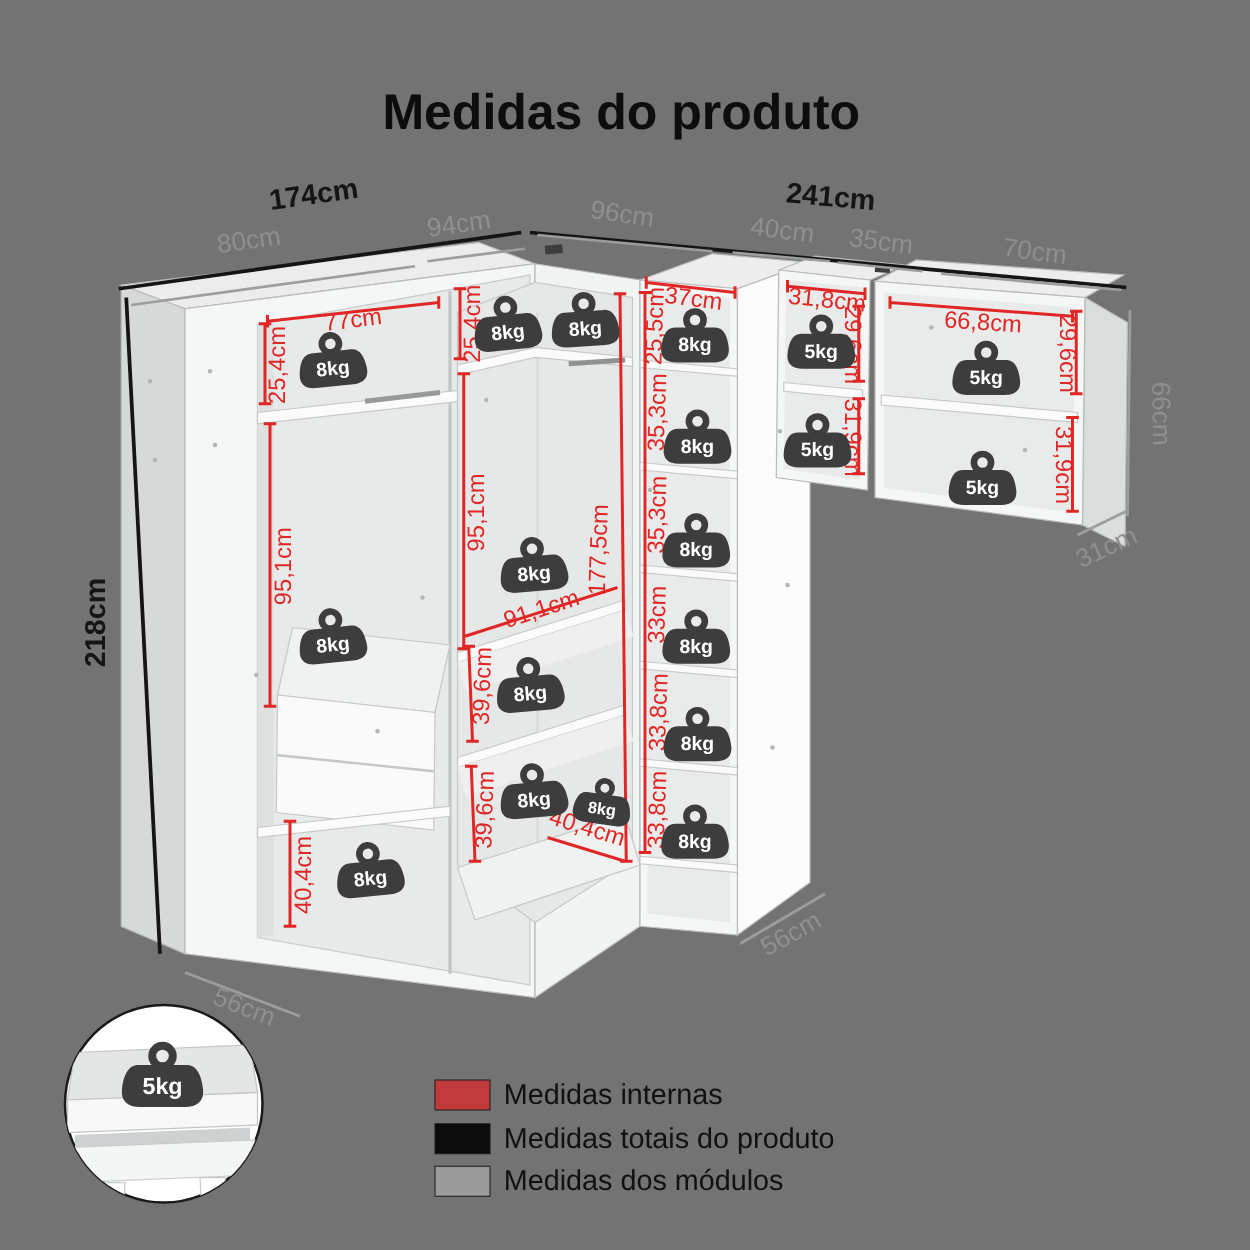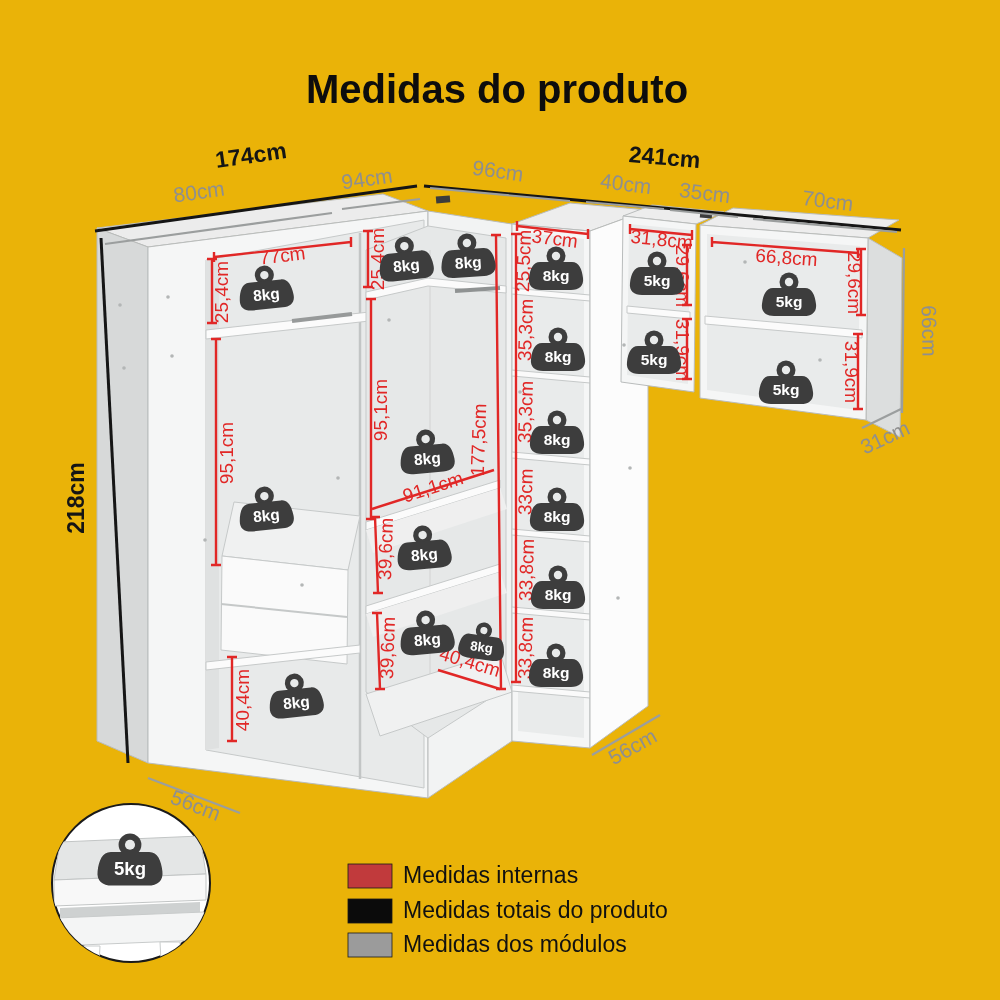--- a/index.html
+++ b/index.html
@@ -1,16 +1,16 @@
 <!DOCTYPE html>
 <html><head>
 <meta charset="utf-8">
 <style>
   html,body{margin:0;padding:0;background:#fff;}
-  .page{position:relative;width:1000px;height:1000px;background:#eab308;overflow:hidden;
+  .page{position:relative;width:1000px;height:1000px;background:#737373;overflow:hidden;
         font-family:"Liberation Sans",sans-serif;}
   svg{display:block;}
   text{font-family:"Liberation Sans",sans-serif;}
   .title{font-size:40px;font-weight:800;fill:#0d0d0d;text-anchor:middle;}
   .dim-black-line{stroke:#151515;stroke-width:3;fill:none;}
   .dim-black{font-size:23px;font-weight:600;fill:#151515;text-anchor:middle;}
   .dim-gray-line{stroke:#9b9e9e;stroke-width:2.2;fill:none;}
   .dim-gray{font-size:21px;fill:#8f8f8f;text-anchor:middle;}
   .red-line{stroke:#e12726;stroke-width:2.4;fill:none;}
   .dim-red{font-size:19px;fill:#e12726;text-anchor:middle;}

